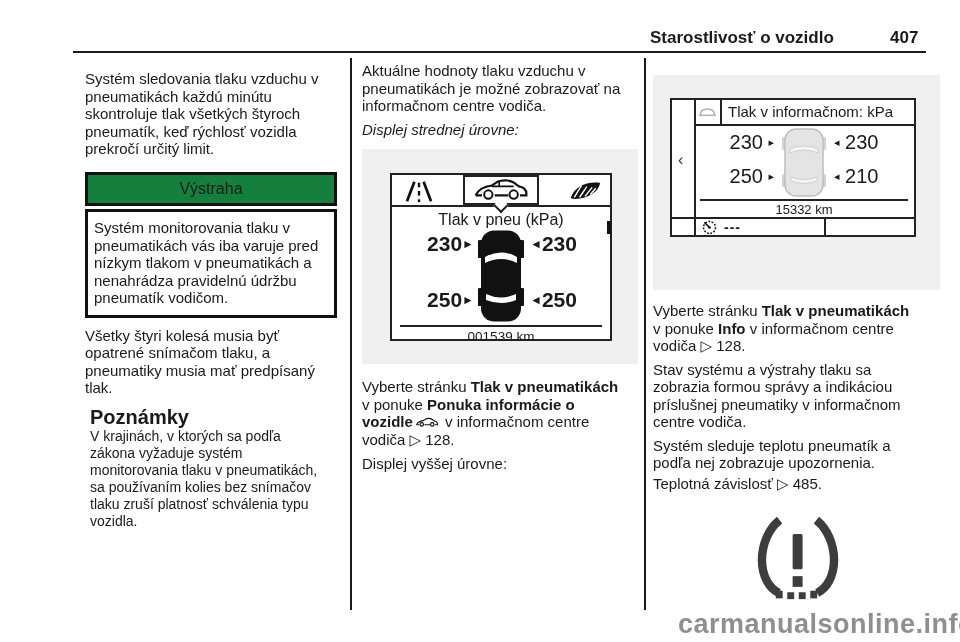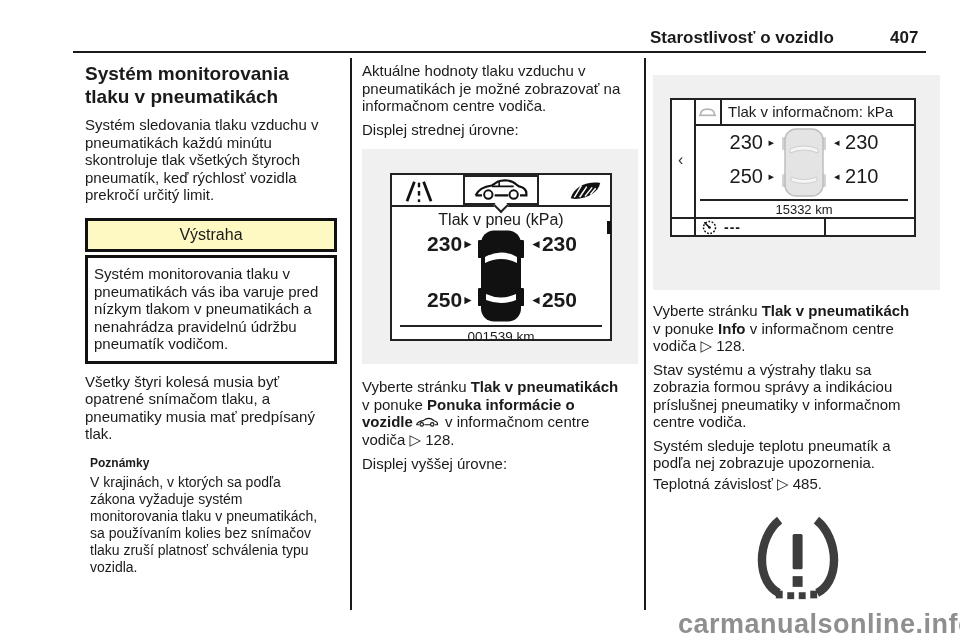--- a/index.html
+++ b/index.html
@@ -16,25 +16,25 @@
   .col{position:absolute;font-size:15px;line-height:17.5px;}
   #col1{left:85px;top:62px;width:250px;}
   #col2{left:362px;top:62px;width:260px;}
   #col3{left:653px;top:60px;width:260px;}
   .col p{margin:0;}
   .heading{font-size:19px;line-height:23px;font-weight:bold;margin:0 0 8px 0;}
   #c1p1{margin-top:8px;}
   
   .warnbox{margin-top:14px;width:252px;box-sizing:border-box;}
   .warn-title{box-sizing:border-box;border:3px solid #111;text-align:center;
-              font-size:16px;padding:5px 0 6px 0;background:#fef9c3;}
+              font-size:16px;padding:5px 0 6px 0;background:#15803d;}
   .warn-body{box-sizing:border-box;border:3px solid #111;margin-top:3px;
              padding:7px 5px 8px 6px;font-size:15px;line-height:17.5px;background:#fff;}
   #c1p2{margin-top:9px;}
-  .note-title{font-weight:bold;font-size:12px;margin:12px 0 2px 5px;}
+  .note-title{font-weight:bold;font-size:20px;margin:12px 0 2px 5px;}
   .note-body{font-size:14px;line-height:17px;width:232px;margin-left:5px;}
   
   .fig{position:relative;background:#f0f0f0;}
   #fig1{width:276px;height:215px;margin-top:11px;}
   #fig2{width:287px;height:215px;margin-top:15px;}
   
   .disp1{position:absolute;left:28px;top:24px;width:222px;height:168px;background:#fff;
          border:2px solid #222;box-sizing:border-box;}
   .d1-tabs{position:absolute;left:0;top:0;right:0;height:30px;border-bottom:2px solid #222;}
   .d1-lane{position:absolute;left:10px;top:4px;}
@@ -71,21 +71,21 @@
   .d2-fr{position:absolute;left:162px;top:32px;}
   .d2-rl{position:absolute;left:28px;width:74px;text-align:right;top:66px;}
   .d2-rr{position:absolute;left:162px;top:66px;}
   .d2-line{position:absolute;left:28px;right:6px;top:99px;height:1.5px;background:#222;}
   .d2-odo{position:absolute;left:22px;right:0;top:101px;text-align:center;font-size:13px;}
   .d2-botline{position:absolute;left:0;right:0;top:117px;height:1.5px;background:#222;}
   .d2-celldiv{position:absolute;left:152px;top:117px;bottom:0;width:1.5px;background:#222;}
   .d2-speedo{position:absolute;left:30px;top:120px;}
   .d2-dash{position:absolute;left:52px;top:119px;font-size:14px;font-weight:bold;letter-spacing:1px;}
   
-  #c2label1{margin-top:6px;}
+  #c2label1{margin-top:6px;font-style:italic;}
   #c2p2{margin-top:14px;}
   #c2label2{margin-top:7px;}
   #c3p1{margin-top:12px;}
   #c3p2{margin-top:6px;}
   #c3p3{margin-top:6px;}
   #c3p4{margin-top:3px;}
   .inline-car{vertical-align:-1px;margin:0 2px;}
   
   .tpms-box{width:289px;height:112px;background:#fff;margin-top:10px;
             display:flex;align-items:center;justify-content:center;}
@@ -99,21 +99,20 @@
 <div class="page">
 
   <div class="hdr-title">Starostlivosť o vozidlo</div>
   <div class="hdr-num">407</div>
   <div class="hdr-rule"></div>
 
   <div class="vdiv" id="vdiv1"></div>
   <div class="vdiv" id="vdiv2"></div>
 
   <div class="col" id="col1">
-    <h2 class="heading">Systém monitorovania tlaku v pneumatikách</h2>
     <p id="c1p1">Systém sledovania tlaku vzduchu v pneumatikách každú minútu skontroluje tlak všetkých štyroch pneumatík, keď rýchlosť vozidla prekročí určitý limit.</p>
 
     <div class="warnbox">
       <div class="warn-title">Výstraha</div>
       <div class="warn-body">Systém monitorovania tlaku v pneumatikách vás iba varuje pred nízkym tlakom v pneumatikách a nenahrádza pravidelnú údržbu pneumatík vodičom.</div>
     </div>
 
     <p id="c1p2">Všetky štyri kolesá musia byť opatrené snímačom tlaku, a pneumatiky musia mať predpísaný tlak.</p>
     <div class="note-title">Poznámky</div>
     <div class="note-body">V krajinách, v ktorých sa podľa zákona vyžaduje systém monitorovania tlaku v pneumatikách, sa používaním kolies bez snímačov tlaku zruší platnosť schválenia typu vozidla.</div>

